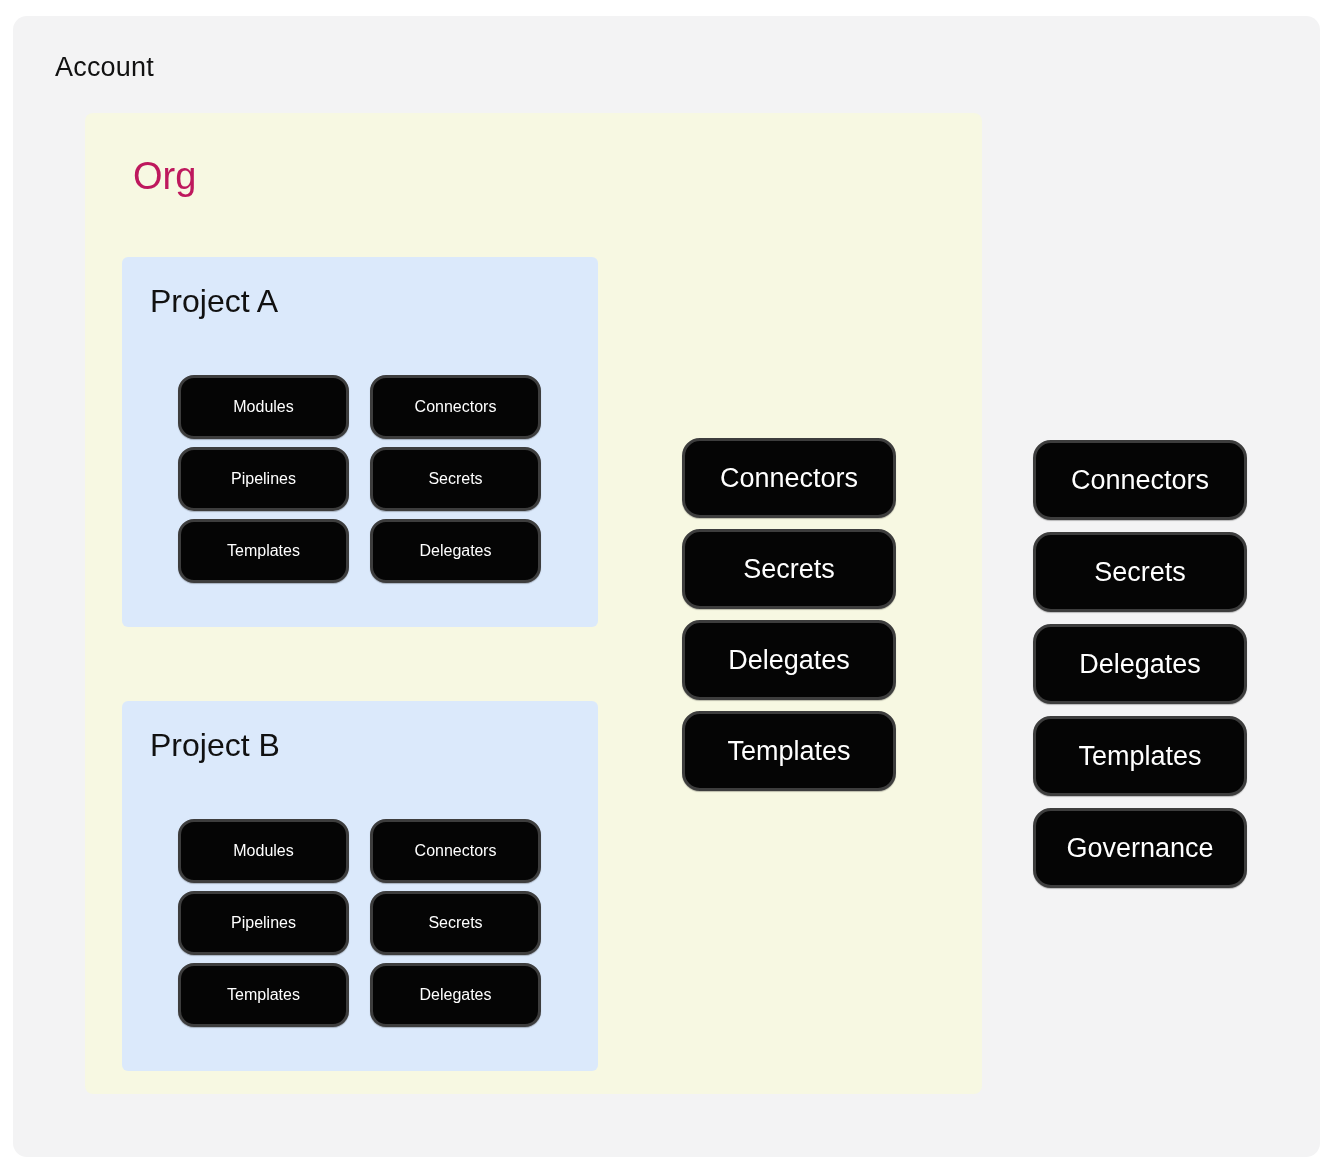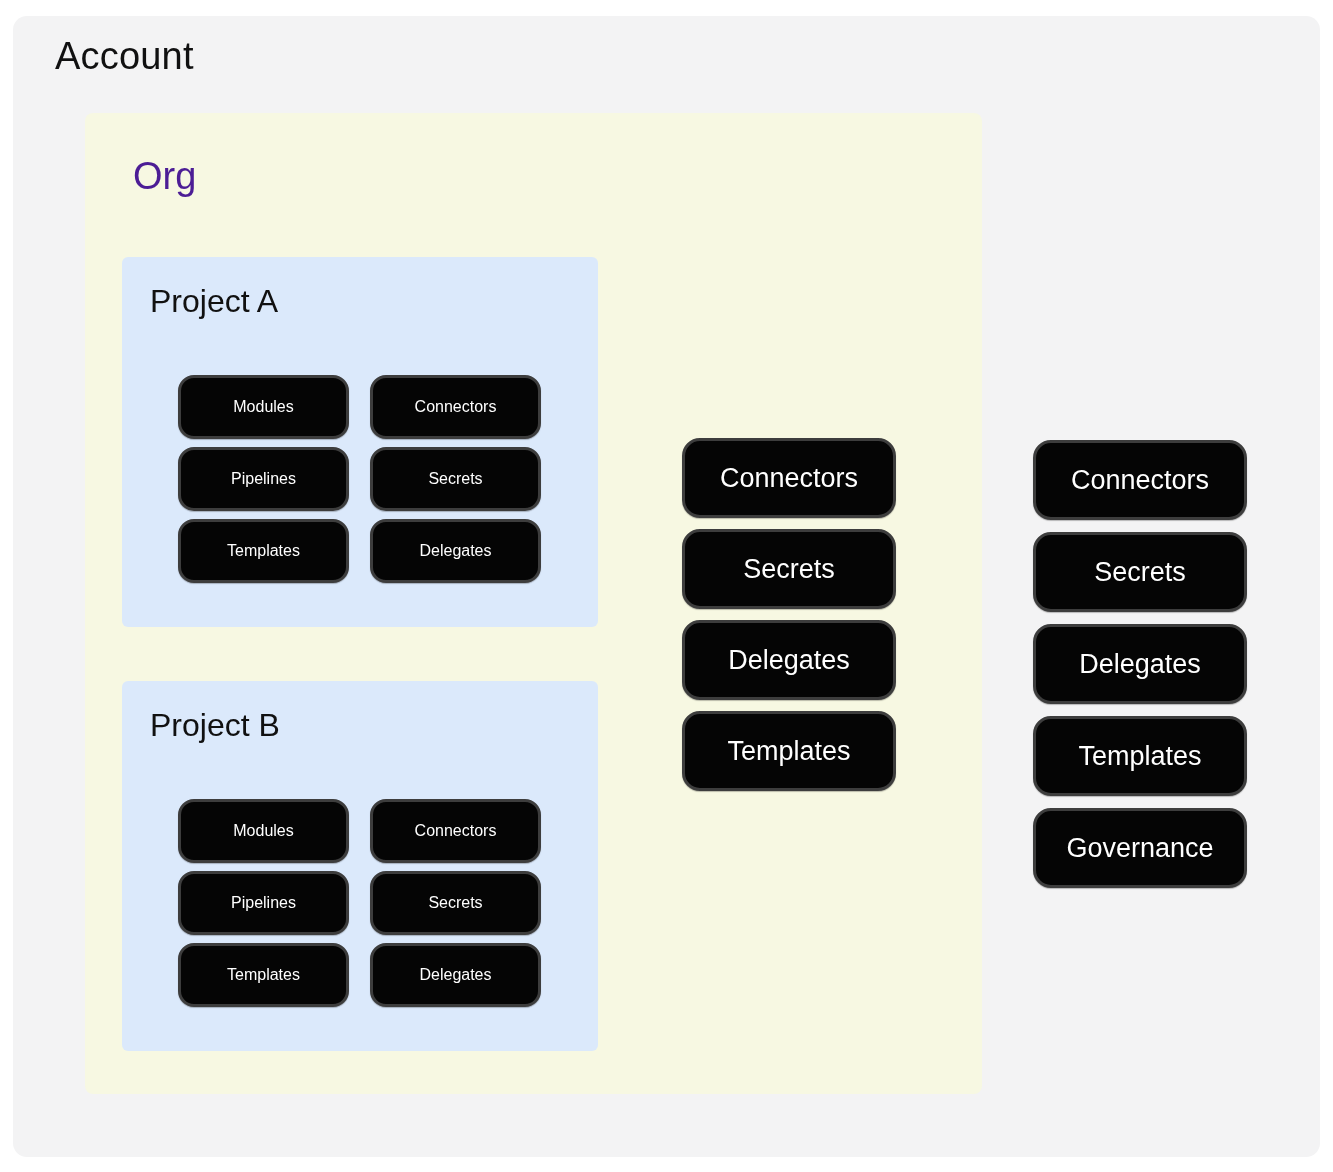--- a/index.html
+++ b/index.html
@@ -20,51 +20,51 @@
     left: 13px;
     top: 16px;
     width: 1307px;
     height: 1141px;
     background: #f3f3f4;
     border-radius: 14px;
   }
   .account-title {
     position: absolute;
     left: 42px;
-    top: 19px;
-    font-size: 38px;
+    top: 36px;
+    font-size: 27px;
     color: #111111;
     letter-spacing: 0.2px;
   }
   .org-box {
     position: absolute;
     left: 72px;
     top: 97px;
     width: 897px;
     height: 981px;
     background: #f7f8e2;
     border-radius: 8px;
   }
   .org-title {
     position: absolute;
     left: 48px;
     top: 42px;
     font-size: 38px;
-    color: #4c1d95;
+    color: #be185d;
   }
   .project-box {
     position: absolute;
     left: 37px;
     width: 476px;
     height: 370px;
     background: #dbe9fb;
     border-radius: 6px;
   }
   .project-a { top: 144px; text-align: center; }
-  .project-b { top: 568px; }
+  .project-b { top: 588px; }
   .project-title {
     position: absolute;
     left: 28px;
     top: 26px;
     font-size: 32px;
     color: #111111;
   }
   .pill-grid {
     position: absolute;
     left: 56px;

